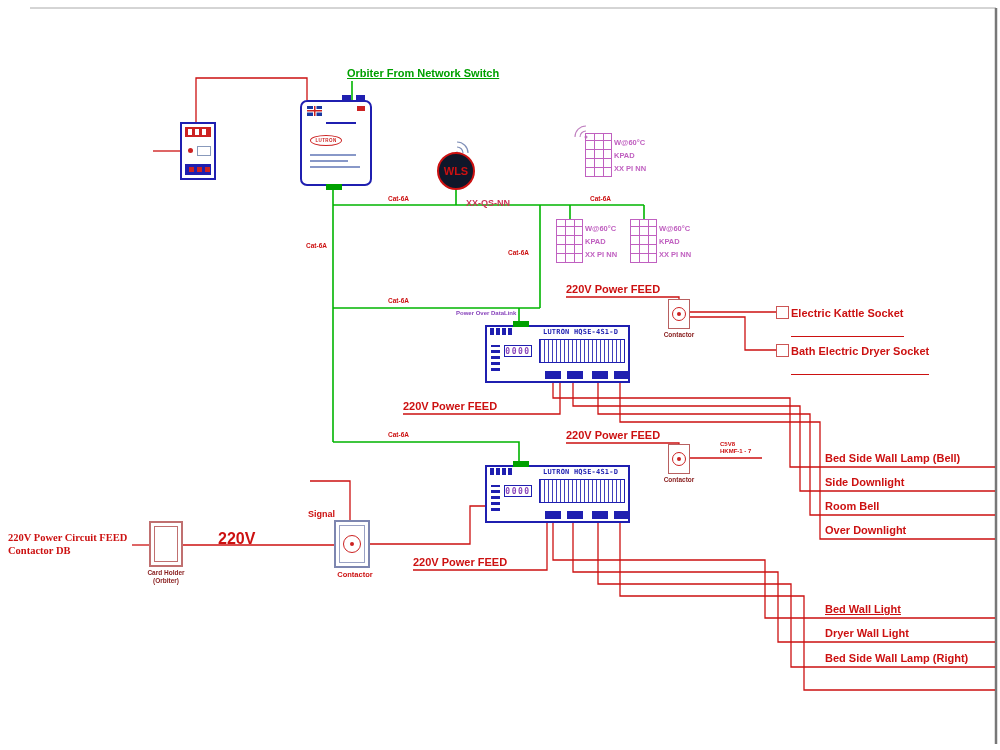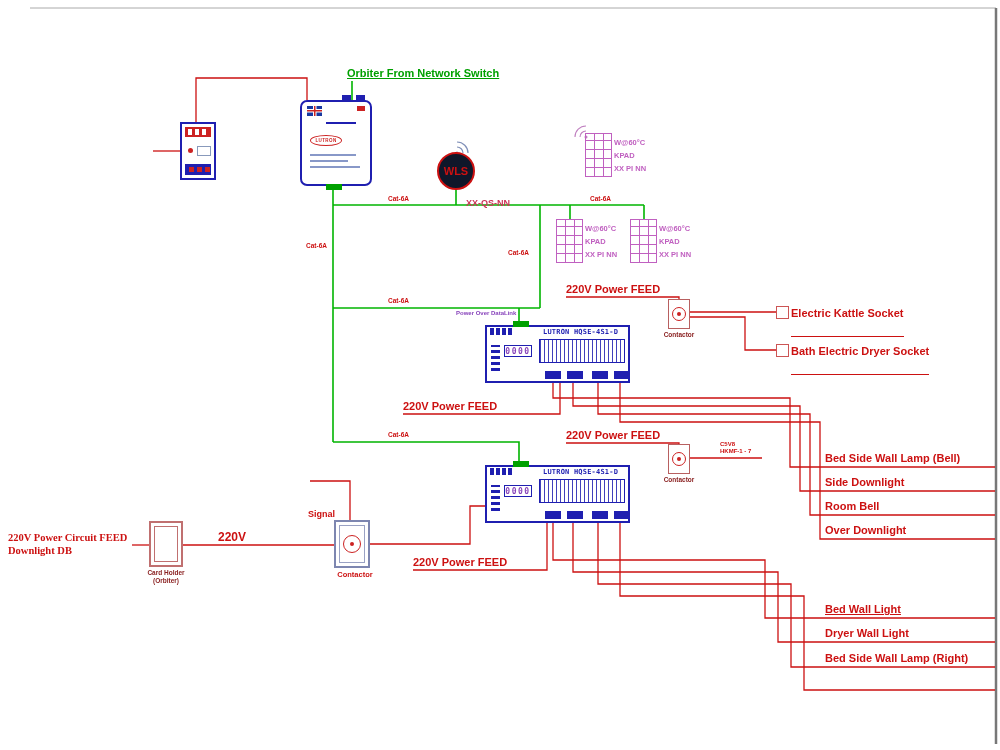--- a/index.html
+++ b/index.html
@@ -14,21 +14,21 @@
   body{font-family:"Liberation Sans", sans-serif;}
   .sheet{position:relative;width:1000px;height:750px;background:#fff;overflow:hidden;}
   .sheet *{box-sizing:border-box;}
   .abs{position:absolute;}
   svg.wires{position:absolute;left:0;top:0;}
 
   
   .lbl-green{color:#00a000;font-weight:bold;font-size:11px;text-decoration:underline;white-space:nowrap;}
   .lbl-red{color:var(--red);font-weight:bold;font-size:11px;white-space:nowrap;}
   .lbl-red-u{color:var(--red);font-weight:bold;font-size:11px;white-space:nowrap;border-bottom:1.5px solid var(--red);padding-bottom:17px;}
-  .lbl-red-sm{color:var(--red);font-weight:bold;font-size:12px;white-space:nowrap;}
+  .lbl-red-sm{color:var(--red);font-weight:bold;font-size:16px;white-space:nowrap;}
   .lbl-cat{color:var(--red);font-weight:bold;font-size:6.5px;white-space:nowrap;}
   .lbl-tiny-dk{color:var(--darkred);font-weight:bold;font-size:6.5px;text-align:center;white-space:nowrap;line-height:8px;}
   .lbl-note-purple{color:var(--purple);font-size:6px;font-weight:bold;white-space:nowrap;}
   .lbl-kp{color:var(--mag);font-size:7.5px;font-weight:bold;line-height:13px;white-space:nowrap;}
   .lbl-c2note{color:var(--red);font-size:6px;font-weight:bold;line-height:7px;white-space:nowrap;}
   .two-line span{display:block;line-height:13px;}
 
   
   .ups{left:180px;top:122px;width:36px;height:58px;border:2px solid var(--blue);background:#fff;}
   .ups .band-top{position:absolute;left:3px;right:3px;top:3px;height:10px;background:#cc2222;}
@@ -279,21 +279,21 @@
   <div class="abs lbl-red" style="left:825px;top:476px;">Side Downlight</div>
   <div class="abs lbl-red" style="left:825px;top:500px;">Room Bell</div>
   <div class="abs lbl-red" style="left:825px;top:524px;">Over Downlight</div>
 
   <div class="abs lbl-red" style="left:825px;top:603px;text-decoration:underline;">Bed Wall Light</div>
   <div class="abs lbl-red" style="left:825px;top:627px;">Dryer Wall Light</div>
   <div class="abs lbl-red" style="left:825px;top:652px;">Bed Side Wall Lamp (Right)</div>
 
   <div class="abs lbl-red two-line" style="left:8px;top:531px;font-size:10.5px;font-family:Liberation Serif, serif;">
     <span>220V Power Circuit FEED</span>
-    <span>Downlight DB</span>
+    <span>Contactor DB</span>
   </div>
 
   <div class="abs cardholder"></div>
   <div class="abs lbl-tiny-dk" style="left:133px;top:569px;width:66px;">
     <div>Card Holder</div>
     <div>(Orbiter)</div>
   </div>
 
   <div class="abs lbl-red-sm" style="left:218px;top:530px;">220V</div>
   <div class="abs lbl-red-sm" style="left:308px;top:469px;font-size:9px;margin-top:40px;">Signal</div>

